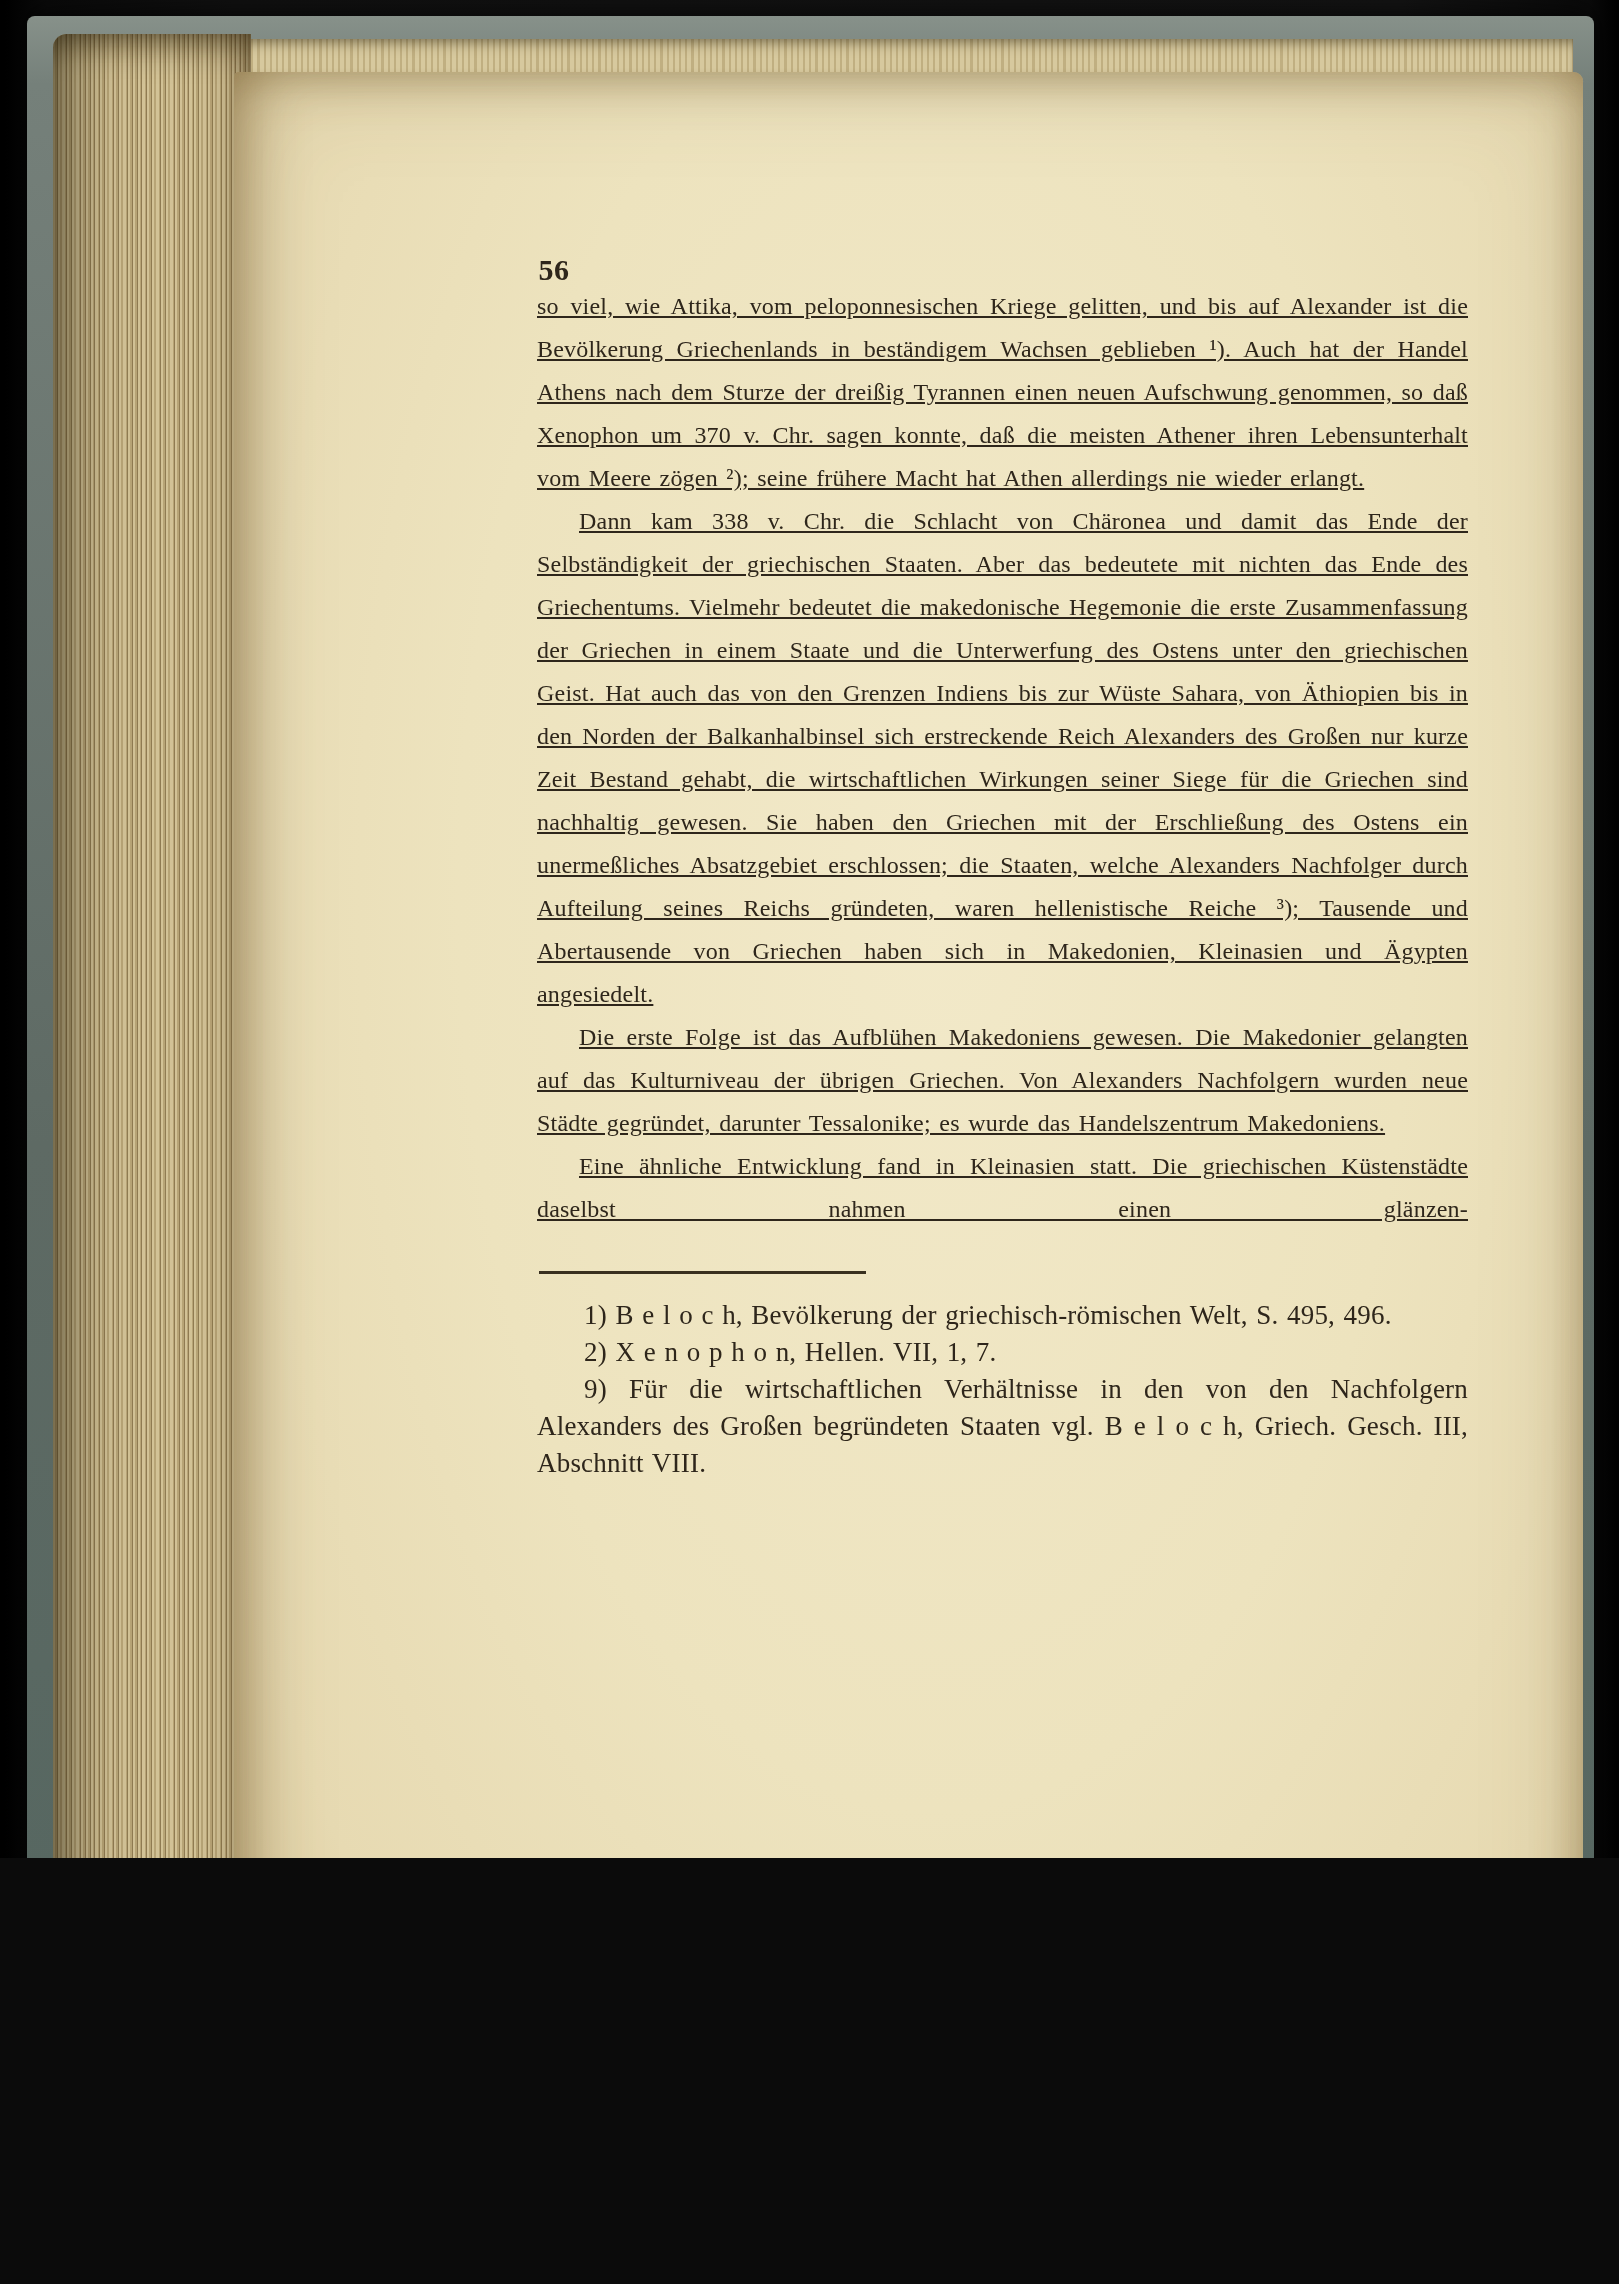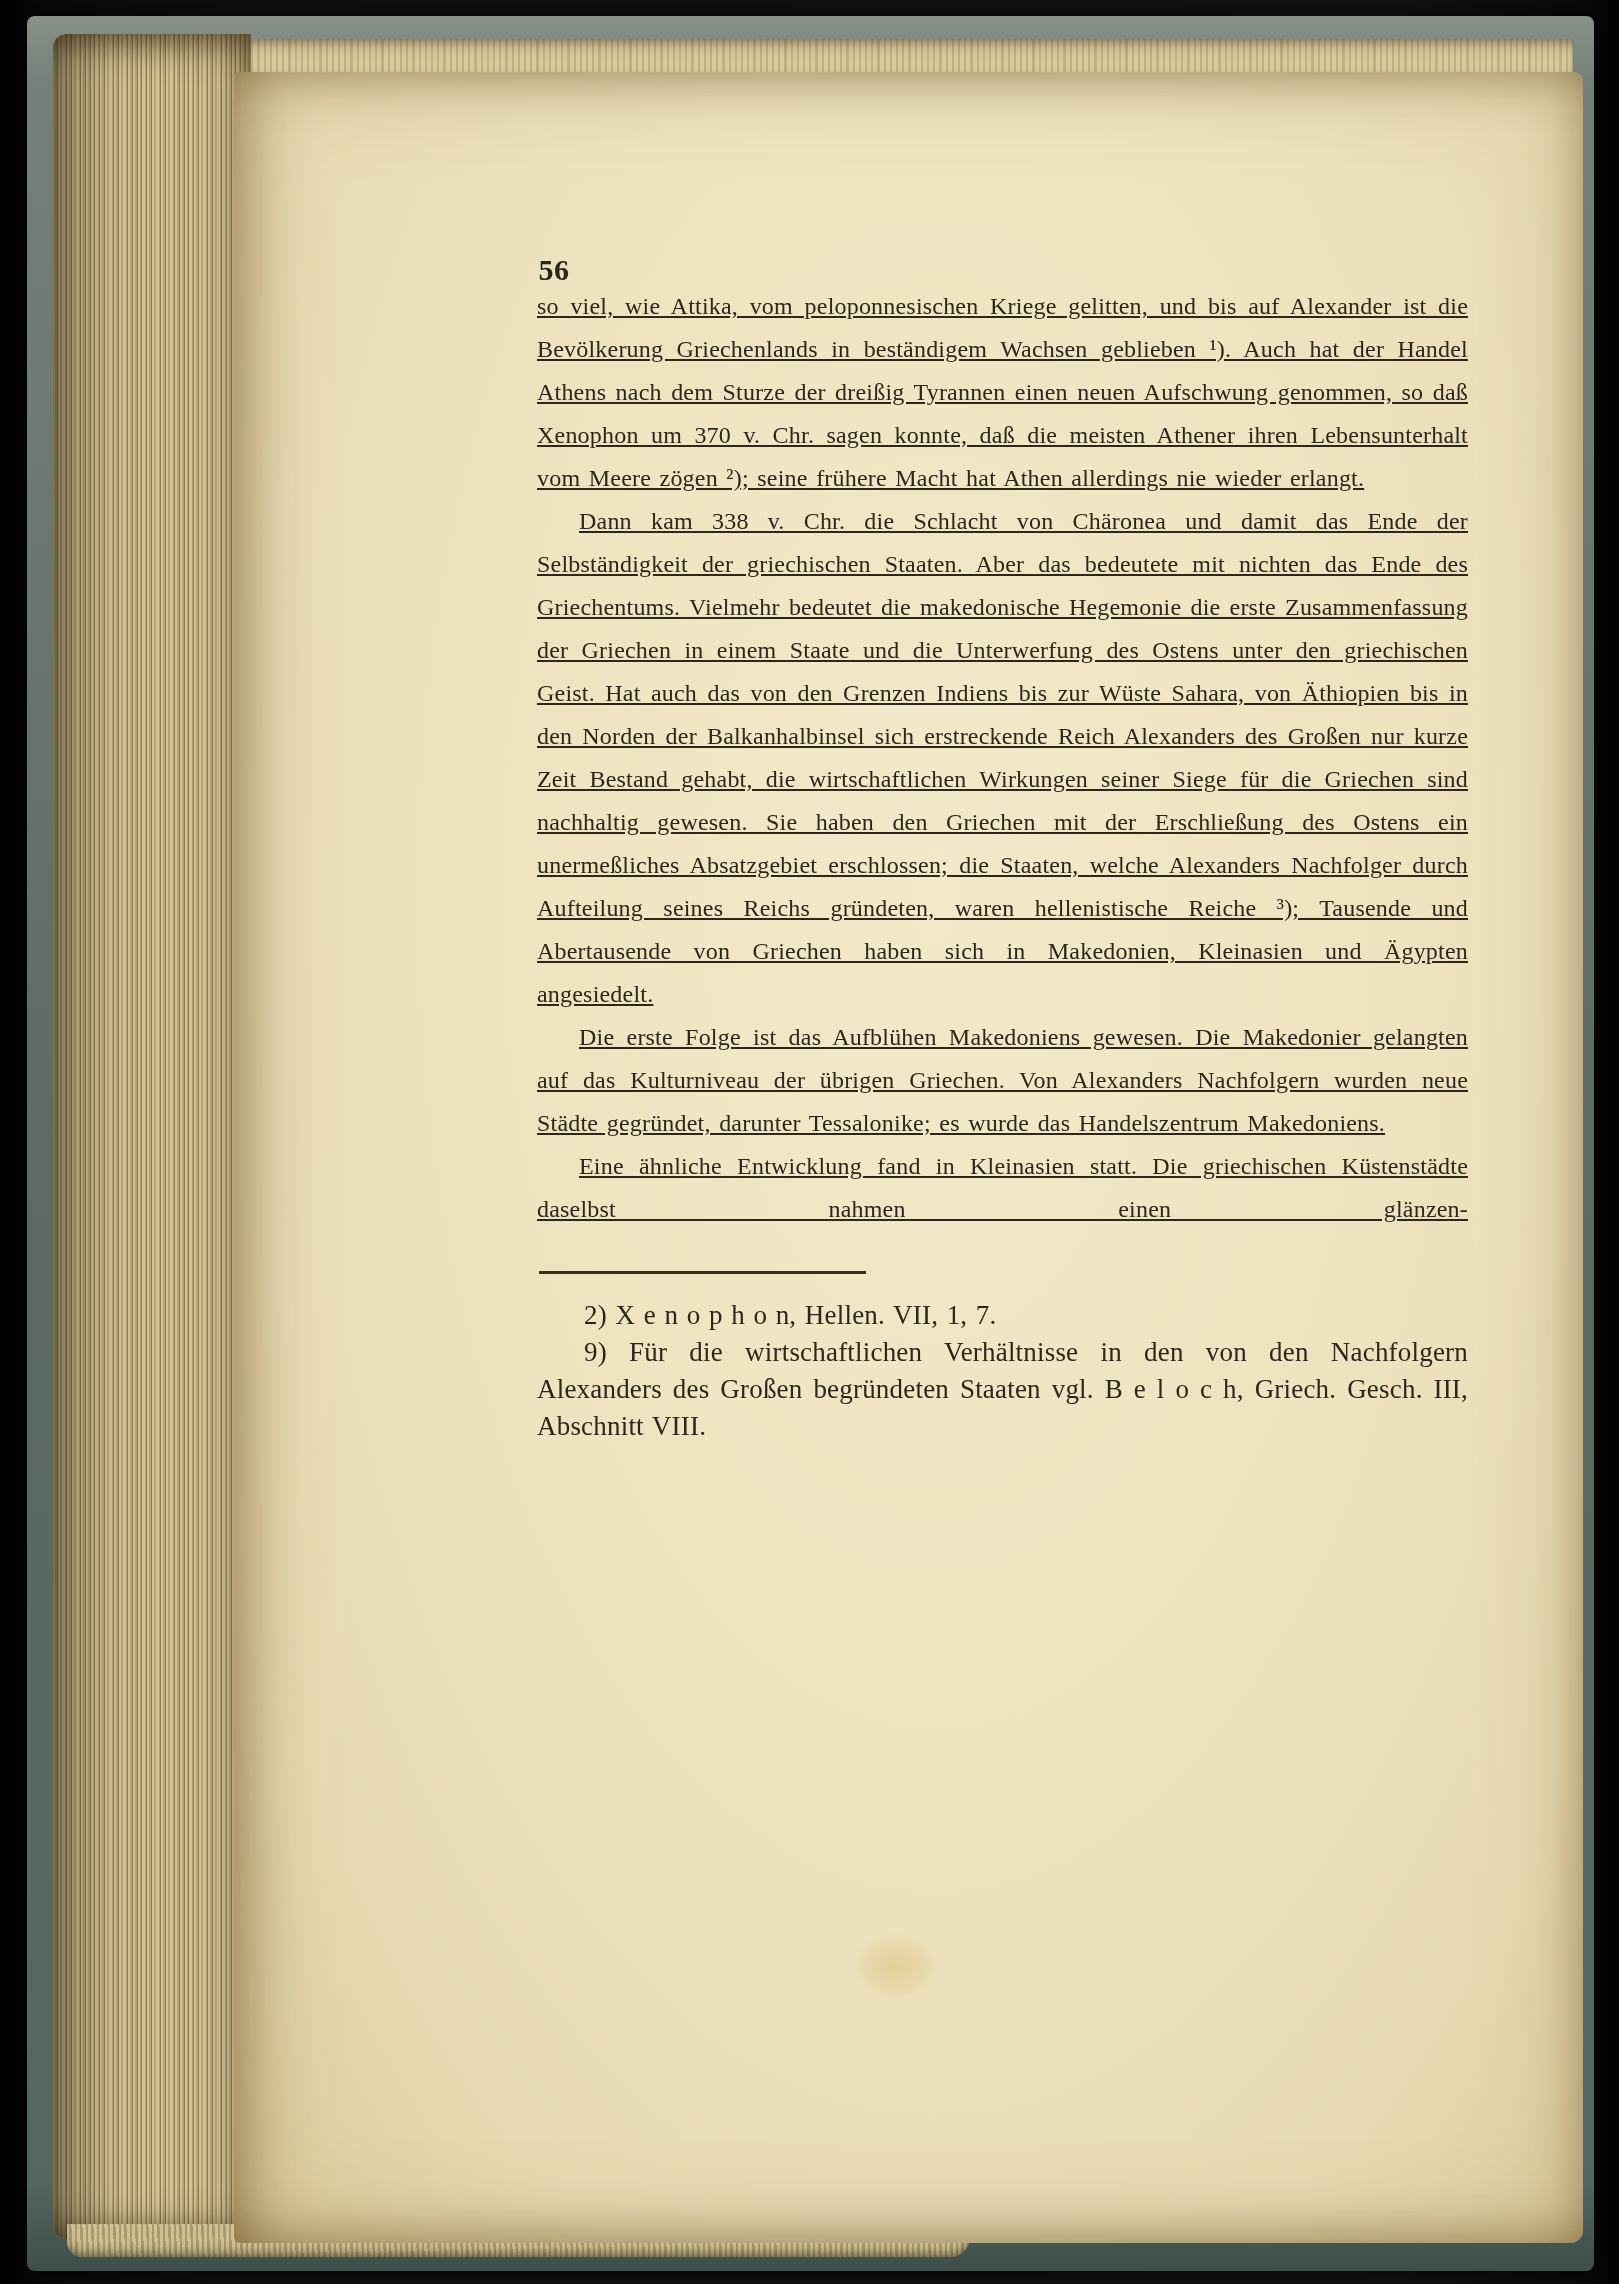--- a/index.html
+++ b/index.html
@@ -1,20 +1,20 @@
 <!DOCTYPE html>
 <html style="font-size:12.5px"><head>
 <meta charset="utf-8">
 <style>
   html, body { margin: 0; padding: 0; background: #0b0b0b; }
 
   .scene {
     position: relative;
     width: 1620px;
-    height: 2284px;
+    height: 1858px;
     overflow: hidden;
     background:
       linear-gradient(90deg, #000 0px, #0a0a0a 47px, #111 234px, #141414 1402px, #0a0a0a 1589px, #000 1620px);
     font-family: "Liberation Serif", serif;
   }
 
   
   .cover {
     position: absolute;
     left: 26.5px; top: 15.6px;
@@ -165,20 +165,21 @@
     <div class="body">
       <p>so viel, wie Attika, vom peloponnesischen Kriege gelitten, und bis auf Alexander ist die Bevölkerung Griechenlands in beständigem Wachsen geblieben ¹). Auch hat der Handel Athens nach dem Sturze der dreißig Tyrannen einen neuen Aufschwung genommen, so daß Xenophon um 370 v. Chr. sagen konnte, daß die meisten Athener ihren Lebensunterhalt vom Meere zögen ²); seine frühere Macht hat Athen allerdings nie wieder erlangt.</p>
       <p class="indent">Dann kam 338 v. Chr. die Schlacht von Chäronea und damit das Ende der Selbständigkeit der griechischen Staaten. Aber das bedeutete mit nichten das Ende des Griechentums. Vielmehr bedeutet die makedonische Hegemonie die erste Zusammenfassung der Griechen in einem Staate und die Unterwerfung des Ostens unter den griechischen Geist. Hat auch das von den Grenzen Indiens bis zur Wüste Sahara, von Äthiopien bis in den Norden der Balkanhalbinsel sich erstreckende Reich Alexanders des Großen nur kurze Zeit Bestand gehabt, die wirtschaftlichen Wirkungen seiner Siege für die Griechen sind nachhaltig gewesen. Sie haben den Griechen mit der Erschließung des Ostens ein unermeßliches Absatzgebiet erschlossen; die Staaten, welche Alexanders Nachfolger durch Aufteilung seines Reichs gründeten, waren hellenistische Reiche ³); Tausende und Abertausende von Griechen haben sich in Makedonien, Kleinasien und Ägypten angesiedelt.</p>
       <p class="indent">Die erste Folge ist das Aufblühen Makedoniens gewesen. Die Makedonier gelangten auf das Kulturniveau der übrigen Griechen. Von Alexanders Nachfolgern wurden neue Städte gegründet, darunter Tessalonike; es wurde das Handelszentrum Makedoniens.</p>
       <p class="indent force-justify">Eine ähnliche Entwicklung fand in Kleinasien statt. Die griechischen Küstenstädte daselbst nahmen einen glänzen-</p>
     </div>
 
     <hr class="footnote-rule">
 
     <div class="footnotes">
+      <p>1) B e l o c h, Bevölkerung der griechisch-römischen Welt, S. 495, 496.</p>
       <p>2) X e n o p h o n, Hellen. VII, 1, 7.</p>
       <p>9) Für die wirtschaftlichen Verhältnisse in den von den Nachfolgern Alexanders des Großen begründeten Staaten vgl. B e l o c h, Griech. Gesch. III, Abschnitt VIII.</p>
     </div>
 
   </div>
 
 </div>
 
 
 </body></html>

